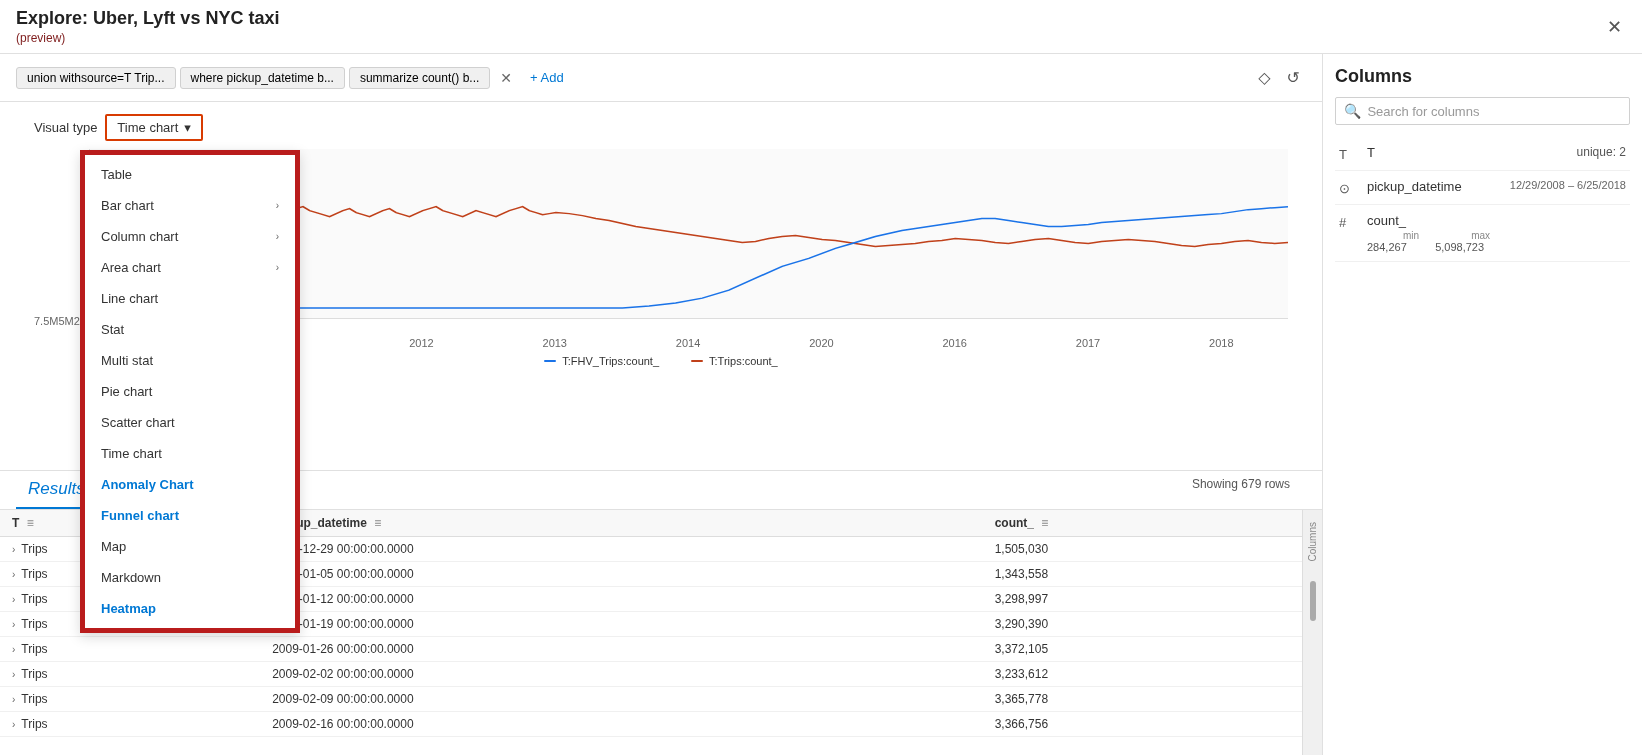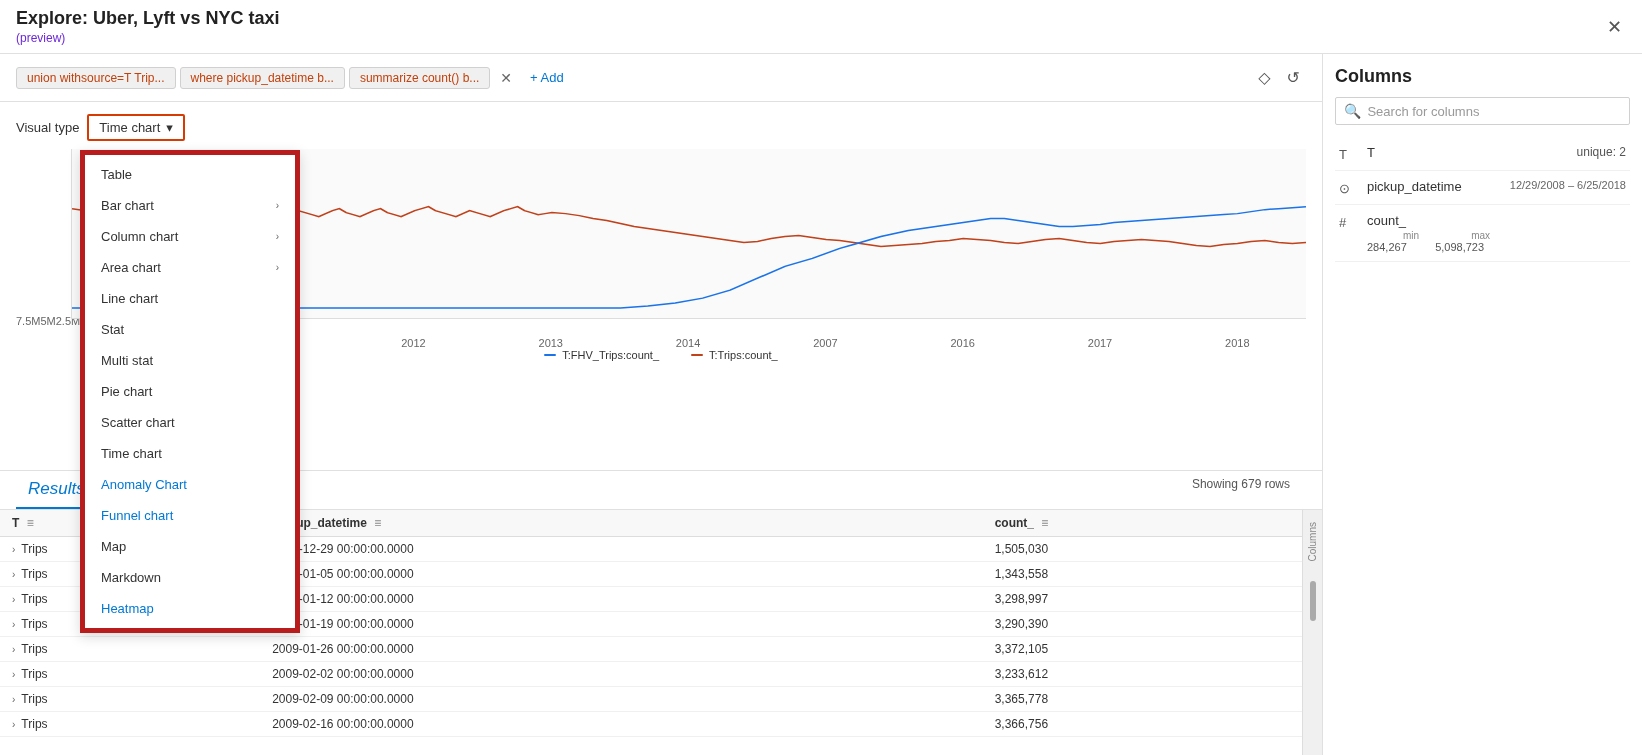--- a/index.html
+++ b/index.html
@@ -2,52 +2,52 @@
 <html><head>
   <meta charset="utf-8">
   <style>
     * { box-sizing: border-box; margin: 0; padding: 0; }
     body { font-family: 'Segoe UI', Arial, sans-serif; font-size: 13px; background: #f5f5f5; color: #333; width: 1642px; height: 755px; overflow: hidden; }
 
     .main-container { display: flex; flex-direction: column; height: 100%; background: #fff; }
 
     .title-bar { display: flex; align-items: center; justify-content: space-between; padding: 8px 16px; background: #fff; border-bottom: 1px solid #e0e0e0; }
     .title-text { font-size: 18px; font-weight: 600; color: #222; }
-    .title-subtitle { font-size: 12px; color: #6d28d9; margin-top: 2px; }
+    .title-subtitle { font-size: 12px; color: #7f1d1d; margin-top: 2px; }
     .close-btn { background: none; border: none; font-size: 18px; cursor: pointer; color: #555; padding: 4px; }
 
     .content-area { display: flex; flex: 1; overflow: hidden; }
 
     .main-panel { flex: 1; display: flex; flex-direction: column; overflow: hidden; }
 
     .query-bar { display: flex; align-items: center; padding: 10px 16px; background: #fff; border-bottom: 1px solid #e0e0e0; gap: 4px; }
-    .query-pill { background: #f0f0f0; border: 1px solid #d0d0d0; border-radius: 3px; padding: 3px 10px; font-size: 12px; color: #c2410c; cursor: pointer; white-space: nowrap; }
+    .query-pill { background: #f0f0f0; border: 1px solid #d0d0d0; border-radius: 3px; padding: 3px 10px; font-size: 12px; color: #000000; cursor: pointer; white-space: nowrap; }
     .query-close { background: none; border: none; cursor: pointer; color: #666; font-size: 14px; padding: 4px 6px; }
     .query-add { display: flex; align-items: center; gap: 4px; background: none; border: none; cursor: pointer; color: #0078d4; font-size: 13px; padding: 4px 8px; }
     .query-spacer { flex: 1; }
     .query-icon-btn { background: none; border: none; cursor: pointer; color: #555; padding: 4px 6px; font-size: 16px; }
 
-    .visual-area { flex: 1; padding: 12px 16px; position: relative; overflow: hidden; }
+    .visual-area { flex: 1; padding: 12px 34px; position: relative; overflow: hidden; }
 
     .visual-type-row { display: flex; align-items: center; margin-bottom: 8px; }
     .visual-type-label { font-size: 13px; color: #333; margin-right: 8px; }
     .visual-type-btn { display: flex; align-items: center; gap: 6px; border: 2px solid #d83b01; background: #fff; padding: 4px 10px; cursor: pointer; font-size: 13px; color: #333; border-radius: 2px; position: relative; z-index: 200; }
 
     
     .dropdown-menu { position: absolute; top: 48px; left: 80px; background: #fff; border: 5px solid #b91c1c; box-shadow: 0 4px 12px rgba(0,0,0,0.15); z-index: 300; min-width: 220px; padding: 4px 0; }
     .dropdown-item { display: flex; align-items: center; justify-content: space-between; padding: 8px 16px; cursor: pointer; font-size: 13px; color: #333; }
-    .dropdown-item.highlighted { color: #0078d4; font-weight: 400; }
+    .dropdown-item.highlighted { color: #0078d4; font-weight: 700; }
     .dropdown-item .chevron { font-size: 10px; color: #666; }
 
     
     .chart-container { height: 200px; position: relative; margin-top: 4px; }
     .chart-y-axis { position: absolute; left: 0; top: 0; bottom: 22px; width: 55px; display: flex; flex-direction: row; justify-content: space-between; align-items: flex-end; padding-right: 6px; font-size: 11px; color: #666; }
     .chart-area { position: absolute; left: 55px; right: 0; top: 0; bottom: 30px; background: #fafafa; border-left: 1px solid #ddd; border-bottom: 1px solid #ddd; overflow: hidden; }
     .chart-x-axis { position: absolute; left: 55px; right: 0; bottom: 0; height: 25px; display: flex; align-items: flex-end; justify-content: space-around; font-size: 11px; color: #666; }
-    .chart-legend { display: flex; justify-content: center; gap: 32px; font-size: 11px; }
+    .chart-legend { display: flex; justify-content: center; gap: 32px; margin-top: 6px; font-size: 11px; }
     .legend-item { display: flex; align-items: center; gap: 6px; }
     .legend-dot { width: 12px; height: 2px; border-radius: 1px; }
     .legend-dot.blue { background: #1a73e8; }
     .legend-dot.orange { background: #c0411a; }
 
     
     .results-area { border-top: 1px solid #e0e0e0; height: 280px; display: flex; flex-direction: column; }
     .results-tabs { display: flex; padding: 0 16px; border-bottom: 1px solid #e0e0e0; }
     .results-tab { padding: 8px 12px; cursor: pointer; font-size: 17px; color: #333; border-bottom: 2px solid transparent; font-style: italic; }
     .results-tab.active { color: #0078d4; border-bottom-color: #0078d4; font-weight: 500; }
@@ -185,21 +185,21 @@
 
               <polyline fill="none" stroke="#1a73e8" stroke-width="1.5" points="0,160 50,160 100,160 150,160 200,160 250,160 300,160 350,160 400,160 420,158 440,155 460,150 480,142 500,130 520,118 540,110 550,105 560,100 570,96 580,92 590,88 600,85 610,82 620,80 630,78 640,76 650,74 660,72 670,70 680,70 690,72 700,74 710,76 720,78 730,78 740,77 750,76 760,74 770,73 780,72 790,71 800,70 810,69 820,68 830,67 840,66 850,65 860,63 870,61 880,60 890,59 900,58"></polyline>
             </svg>
           </div>
           <div class="chart-x-axis">
             <span>2009</span>
             <span>2011</span>
             <span>2012</span>
             <span>2013</span>
             <span>2014</span>
-            <span>2007</span>
+            <span>2020</span>
             <span>2016</span>
             <span>2017</span>
             <span>2018</span>
           </div>
         </div>
         <div class="chart-legend">
           <div class="legend-item">
             <div class="legend-dot blue"></div>
             <span>T:FHV_Trips:count_</span>
           </div>

